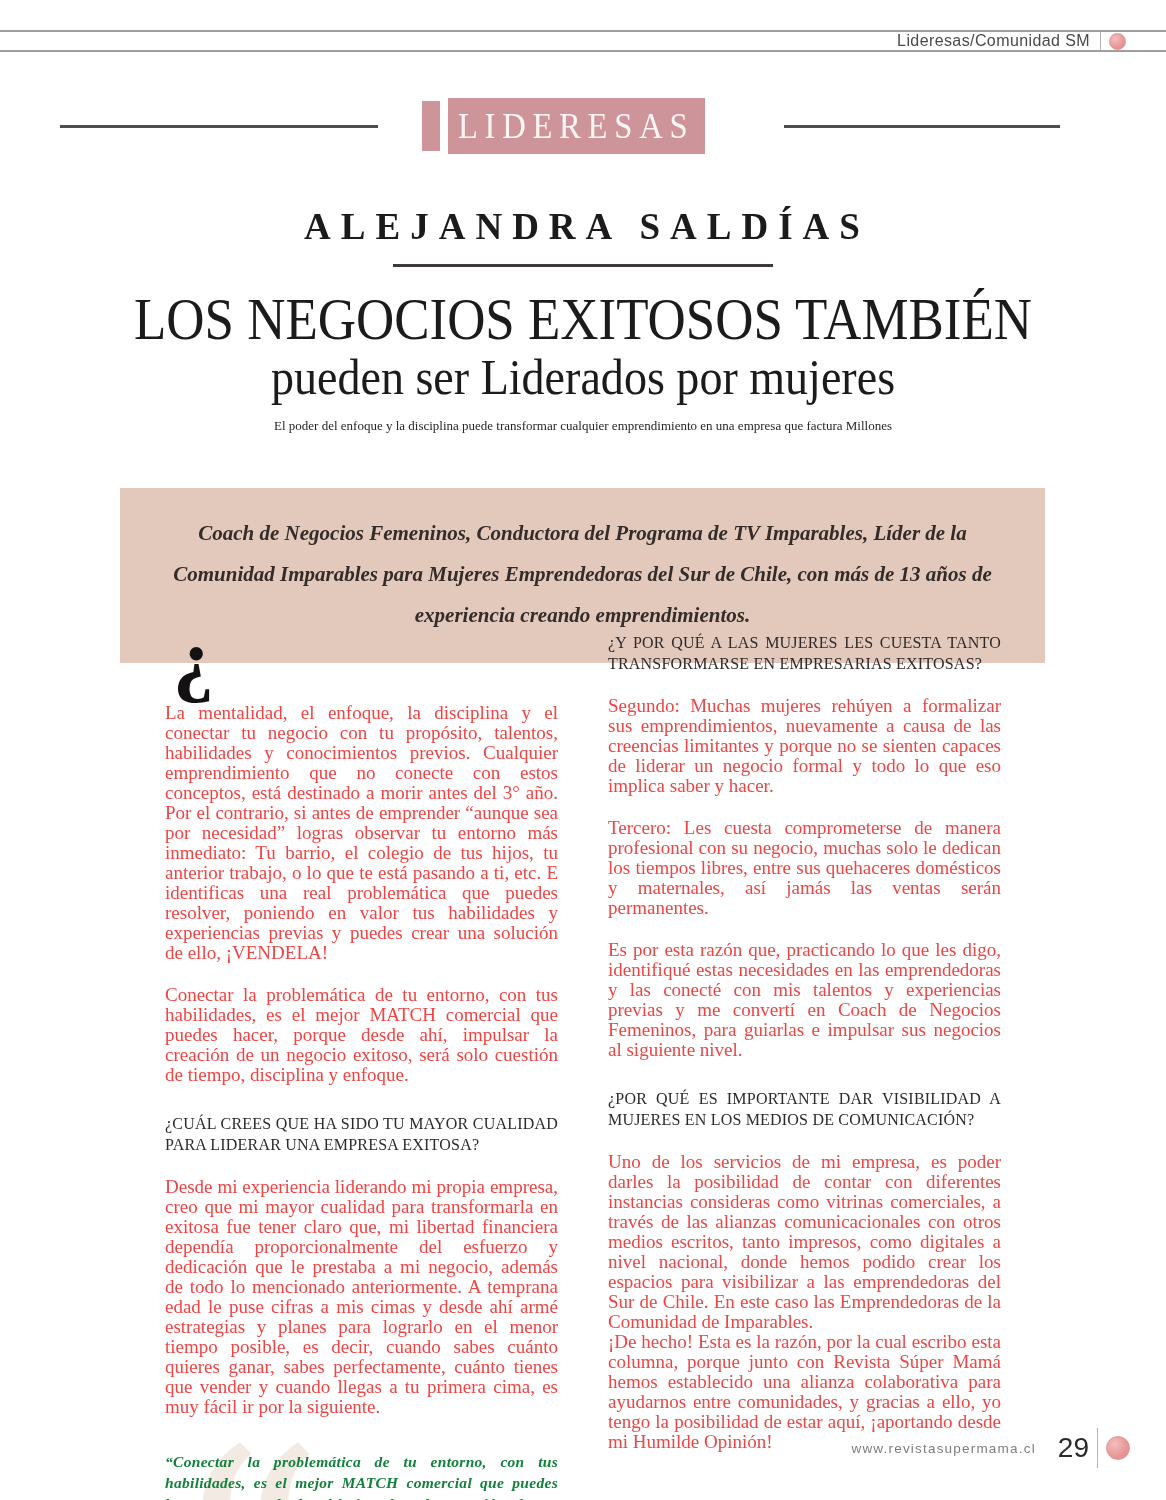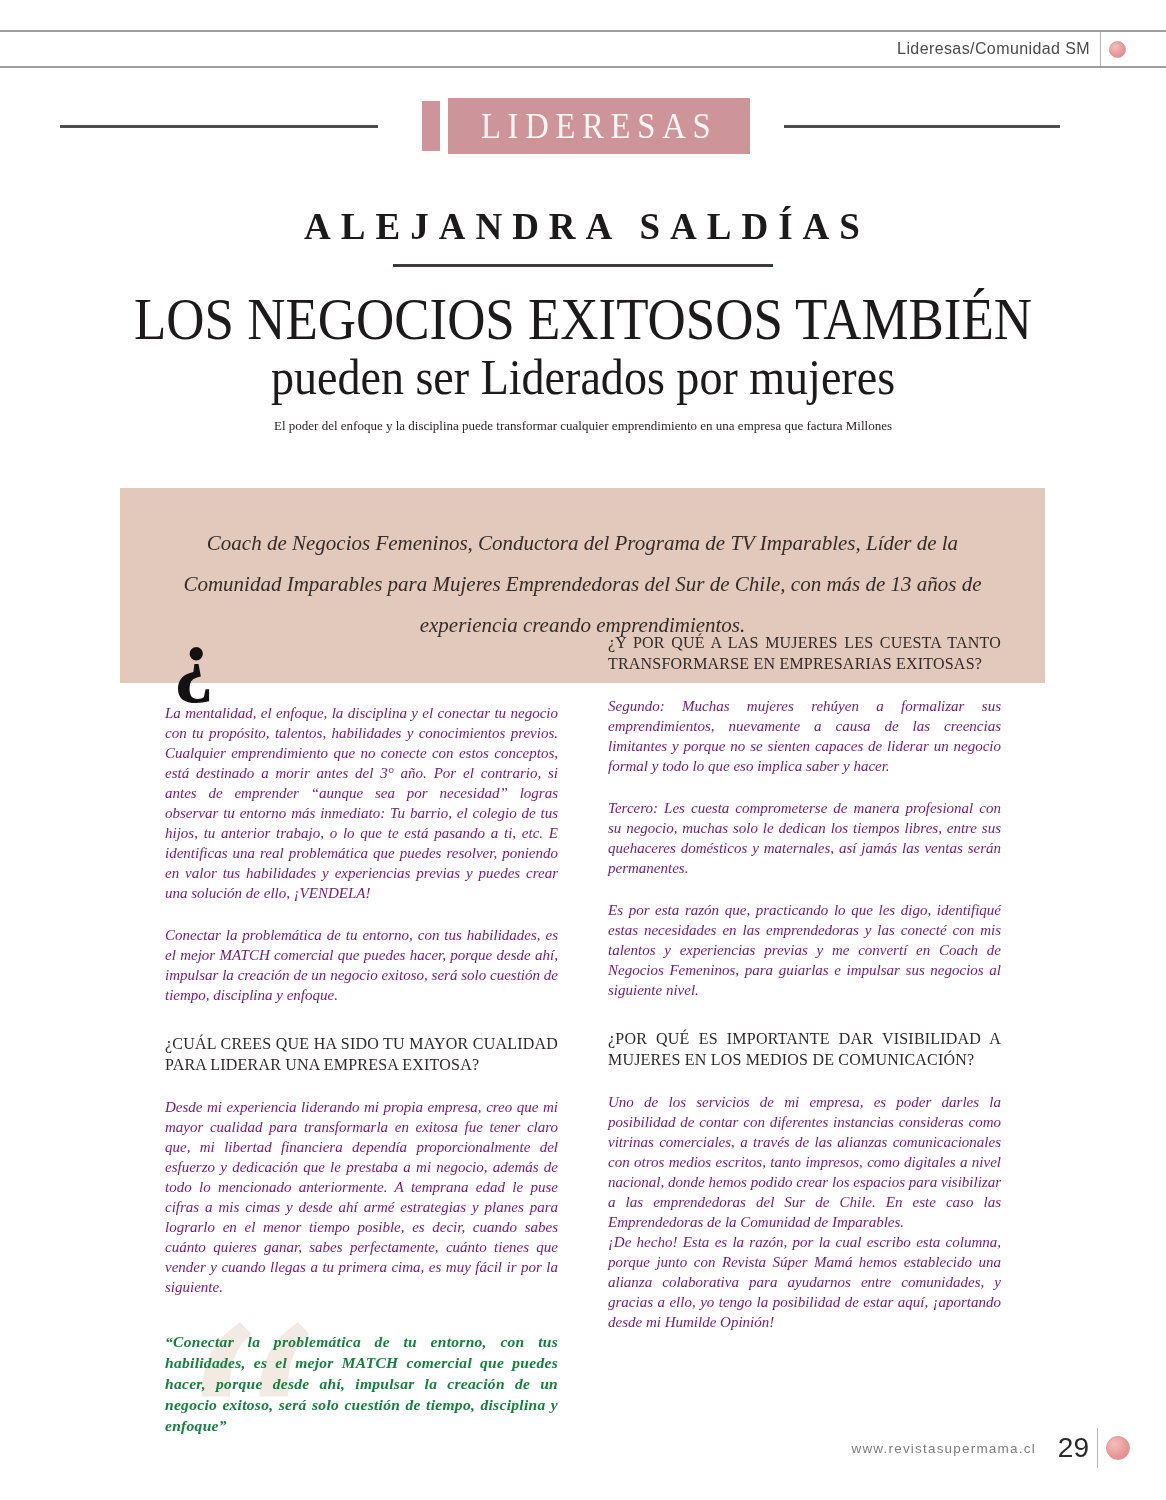--- a/index.html
+++ b/index.html
@@ -4,21 +4,21 @@
 <style>
   html,body { margin:0; padding:0; background:#e8e8e8; }
   .page {
     position:relative; width:1166px; height:1500px; margin:0 auto;
     background:#ffffff; overflow:hidden;
     font-family:"Liberation Serif", serif; color:#231f20;
   }
 
   
   .header-band {
-    position:absolute; top:30px; left:0; right:0; height:38px;
+    position:absolute; top:30px; left:0; right:0; height:22px;
     border-top:2px solid #9f9f9f; border-bottom:2px solid #9f9f9f;
     display:flex; justify-content:flex-end; align-items:center;
     padding-right:40px; box-sizing:border-box;
   }
   .header-label {
     font-family:"Liberation Sans", sans-serif; font-size:16px; color:#4a4a4a;
     letter-spacing:0.4px; margin-right:10px;
   }
   .v-sep { width:1px; background:#b5b5b5; align-self:stretch; margin-right:8px; }
   .logo-dot {
@@ -27,21 +27,21 @@
     border:1px solid #d99; box-sizing:border-box;
   }
 
   
   .banner { position:absolute; top:98px; left:0; right:0; height:56px; }
   .banner .rule { position:absolute; top:27px; height:3px; background:#4d4d4d; }
   .banner .rule.left  { left:60px;  width:318px; }
   .banner .rule.right { left:784px; width:276px; }
   .banner .tick { position:absolute; left:422px; top:3px; width:18px; height:50px; background:#cd9599; }
   .banner .box {
-    position:absolute; left:448px; top:0; width:302px; height:56px;
+    position:absolute; left:448px; top:0; width:257px; height:56px;
     background:#cd9599; display:flex; align-items:center; justify-content:center;
   }
   .banner .box span {
     color:#fdf6f4; font-size:34px; letter-spacing:7px; font-weight:normal;
     transform:scale(0.96,1.08); white-space:nowrap;
   }
 
   
   .author {
     position:absolute; top:205px; left:8px; right:0; text-align:center;
@@ -62,22 +62,22 @@
   }
   .deck {
     position:absolute; top:418px; left:45px; right:45px; text-align:center;
     font-size:13px; color:#2a2526;
   }
   .bio-box {
     position:absolute; top:488px; left:120px; width:925px; box-sizing:border-box;
     background:#e3c9bb; padding:20px 30px 22px;
   }
   .bio-box p {
-    margin:15px; font-style:italic; font-size:21px; line-height:1.95;
-    text-align:center; color:#332c2a;
+    margin:5px; font-style:italic; font-size:21px; line-height:1.95;
+    text-align:center; color:#332c2a;font-weight:bold;
   }
 
   
   .columns {
     position:absolute; top:622px; left:165px; width:836px;
     display:flex; gap:50px;
   }
   .col { width:393px; }
 
   .q-block { display:flex; margin-bottom:12px; }
@@ -85,22 +85,22 @@
     font-size:82px; font-weight:bold; line-height:0.82; color:#141112;
     margin:2px 24px 0 8px; flex:none;
   }
   .question {
     font-size:16px; line-height:21px; text-align:justify; color:#2e2a2b;
     letter-spacing:0.2px; margin:0;
   }
   .q-head { margin:28px 0 0; }
   .q-head.first { margin-top:10px;font-family:Liberation Serif, serif; }
   .body-p {
-    margin:22px 0 0; font-size:15px; line-height:20px;
-    text-align:justify; color:#701a75;font-style:italic;
+    margin:22px 0 0; font-size:19px; line-height:20px;
+    text-align:justify; color:#ef4444;
   }
   .body-p.tight { margin-top:12px; }
   .pre-line { white-space:pre-line; }
 
   .pull-quote { position:relative; margin-top:34px; }
   .pull-quote .bg-mark {
     position:absolute; left:6px; top:-24px; z-index:0;
     font-family:"DejaVu Serif", serif; font-size:300px; line-height:0.9;
     color:#f2eae3; font-style:normal; user-select:none;
   }

